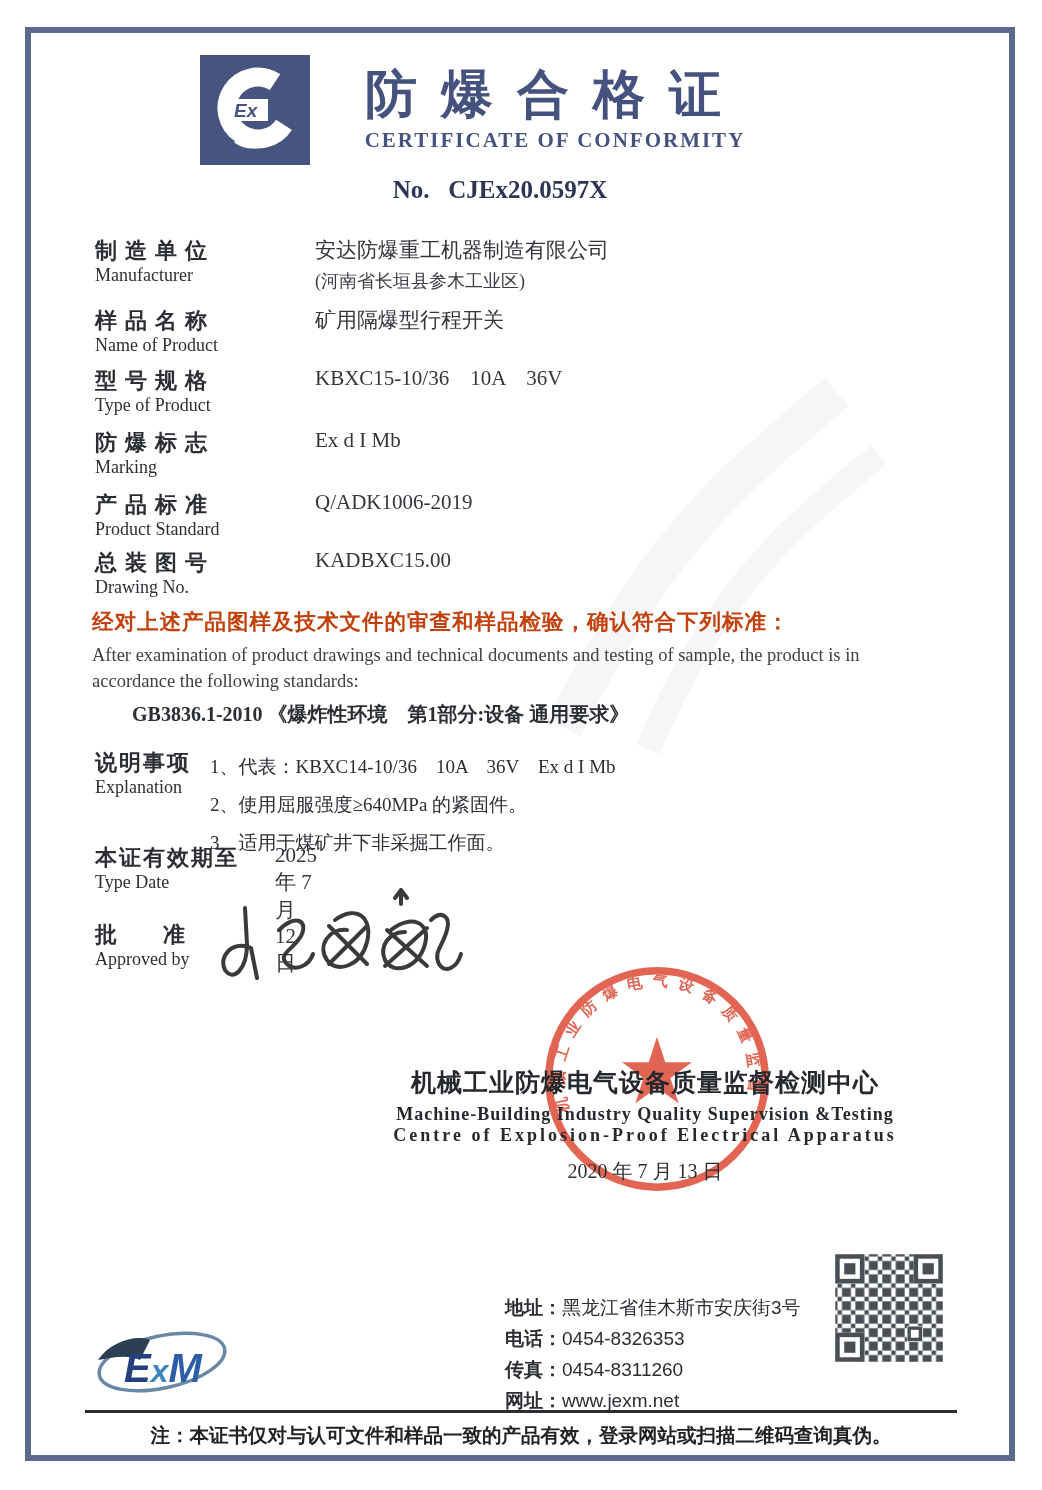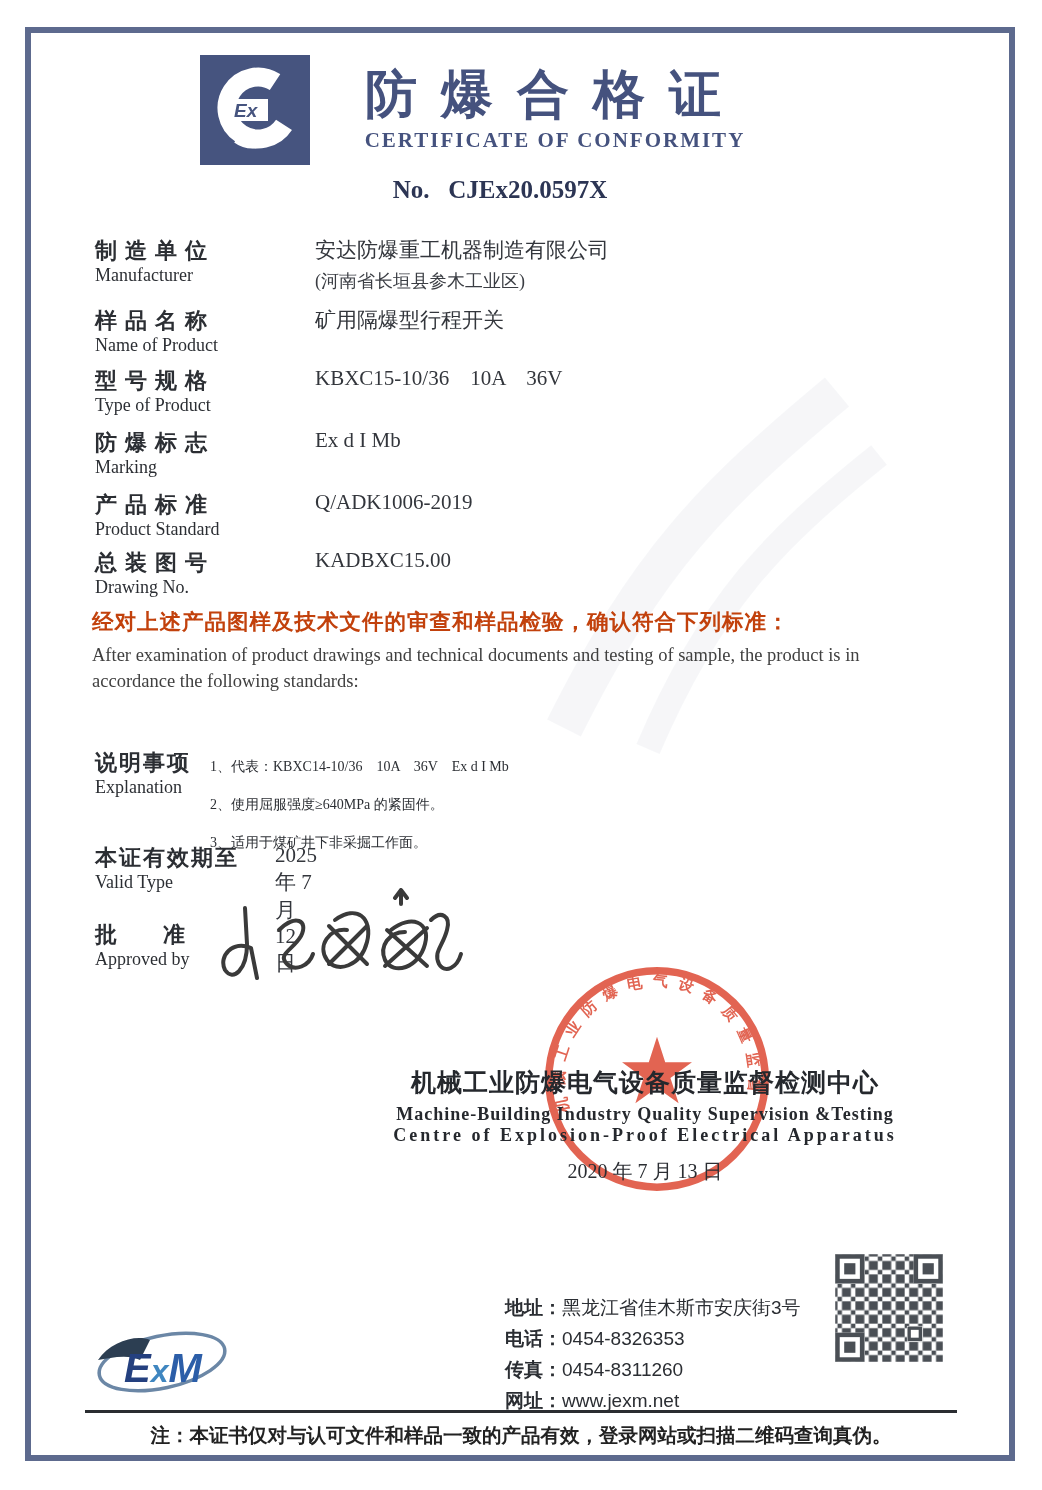--- a/index.html
+++ b/index.html
@@ -42,21 +42,21 @@
   
   .statement { position:absolute; left:92px; top:607px; width:868px; }
   .st-zh { font-size:21.5px; font-weight:bold; color:#c2410c; letter-spacing:1px; }
   .st-en { margin-top:6px; font-family:"Liberation Serif", serif; font-size:18.5px;
            line-height:26px; color:#404040; width:800px; }
   .st-std { margin-left:40px; margin-top:7px; font-family:"Liberation Serif", serif;
             font-size:20px; font-weight:600; color:#2b2e33; }
   
   .explain { position:absolute; left:95px; top:748px; width:860px; }
   .ex-items { position:absolute; left:115px; top:0; }
-  .ex-item { font-family:"Liberation Serif", serif; font-size:14px; font-weight:500;
+  .ex-item { font-family:"Liberation Serif", serif; font-size:19px; font-weight:500;
              color:#2b2e33; line-height:38px; white-space:pre-wrap; }
   
   .valid { position:absolute; left:95px; top:843px; }
   .valid .lab-zh { letter-spacing:2px; }
   .valid .val { left:180px; font-size:21px; }
   .approve { position:absolute; left:95px; top:920px; }
   .approve .lab-zh { letter-spacing:46px; }
   .signature { position:absolute; left:215px; top:888px; width:270px; height:118px; }
   
   .stamp { position:absolute; left:538px; top:960px; width:238px; height:238px; opacity:0.85; }
@@ -135,35 +135,36 @@
   </div>
   <div class="field f6">
     <span class="lab-zh">总装图号</span>
     <span class="lab-en">Drawing No.</span>
     <span class="val">KADBXC15.00</span>
   </div>
 
   <div class="statement">
     <div class="st-zh">经对上述产品图样及技术文件的审查和样品检验，确认符合下列标准：</div>
     <div class="st-en">After examination of product drawings and technical documents and testing of sample, the product is in accordance the following standards:</div>
+    <div class="st-std">GB3836.1-2010 《爆炸性环境　第1部分:设备 通用要求》</div>
   </div>
 
   <div class="explain">
     <span class="lab-zh" style="letter-spacing:2px;">说明事项</span>
     <span class="lab-en">Explanation</span>
     <div class="ex-items">
       <div class="ex-item">1、代表：KBXC14-10/36    10A    36V    Ex d I Mb</div>
       <div class="ex-item">2、使用屈服强度≥640MPa 的紧固件。</div>
       <div class="ex-item">3、适用于煤矿井下非采掘工作面。</div>
     </div>
   </div>
 
   <div class="valid">
     <span class="lab-zh">本证有效期至</span>
-    <span class="lab-en">Valid Type</span>
+    <span class="lab-en">Type Date</span>
     <span class="val">2025 年 7 月 12 日</span>
   </div>
 
   <div class="approve">
     <span class="lab-zh">批准</span>
     <span class="lab-en">Approved by</span>
   </div>
   <svg class="signature" viewBox="0 0 270 118">
     <g fill="none" stroke="#3a3a3a" stroke-width="4" stroke-linecap="round" stroke-linejoin="round">
       <path d="M30,20 L32,56 C32,82 18,94 10,82 C3,68 18,52 36,60 L42,90"></path>

